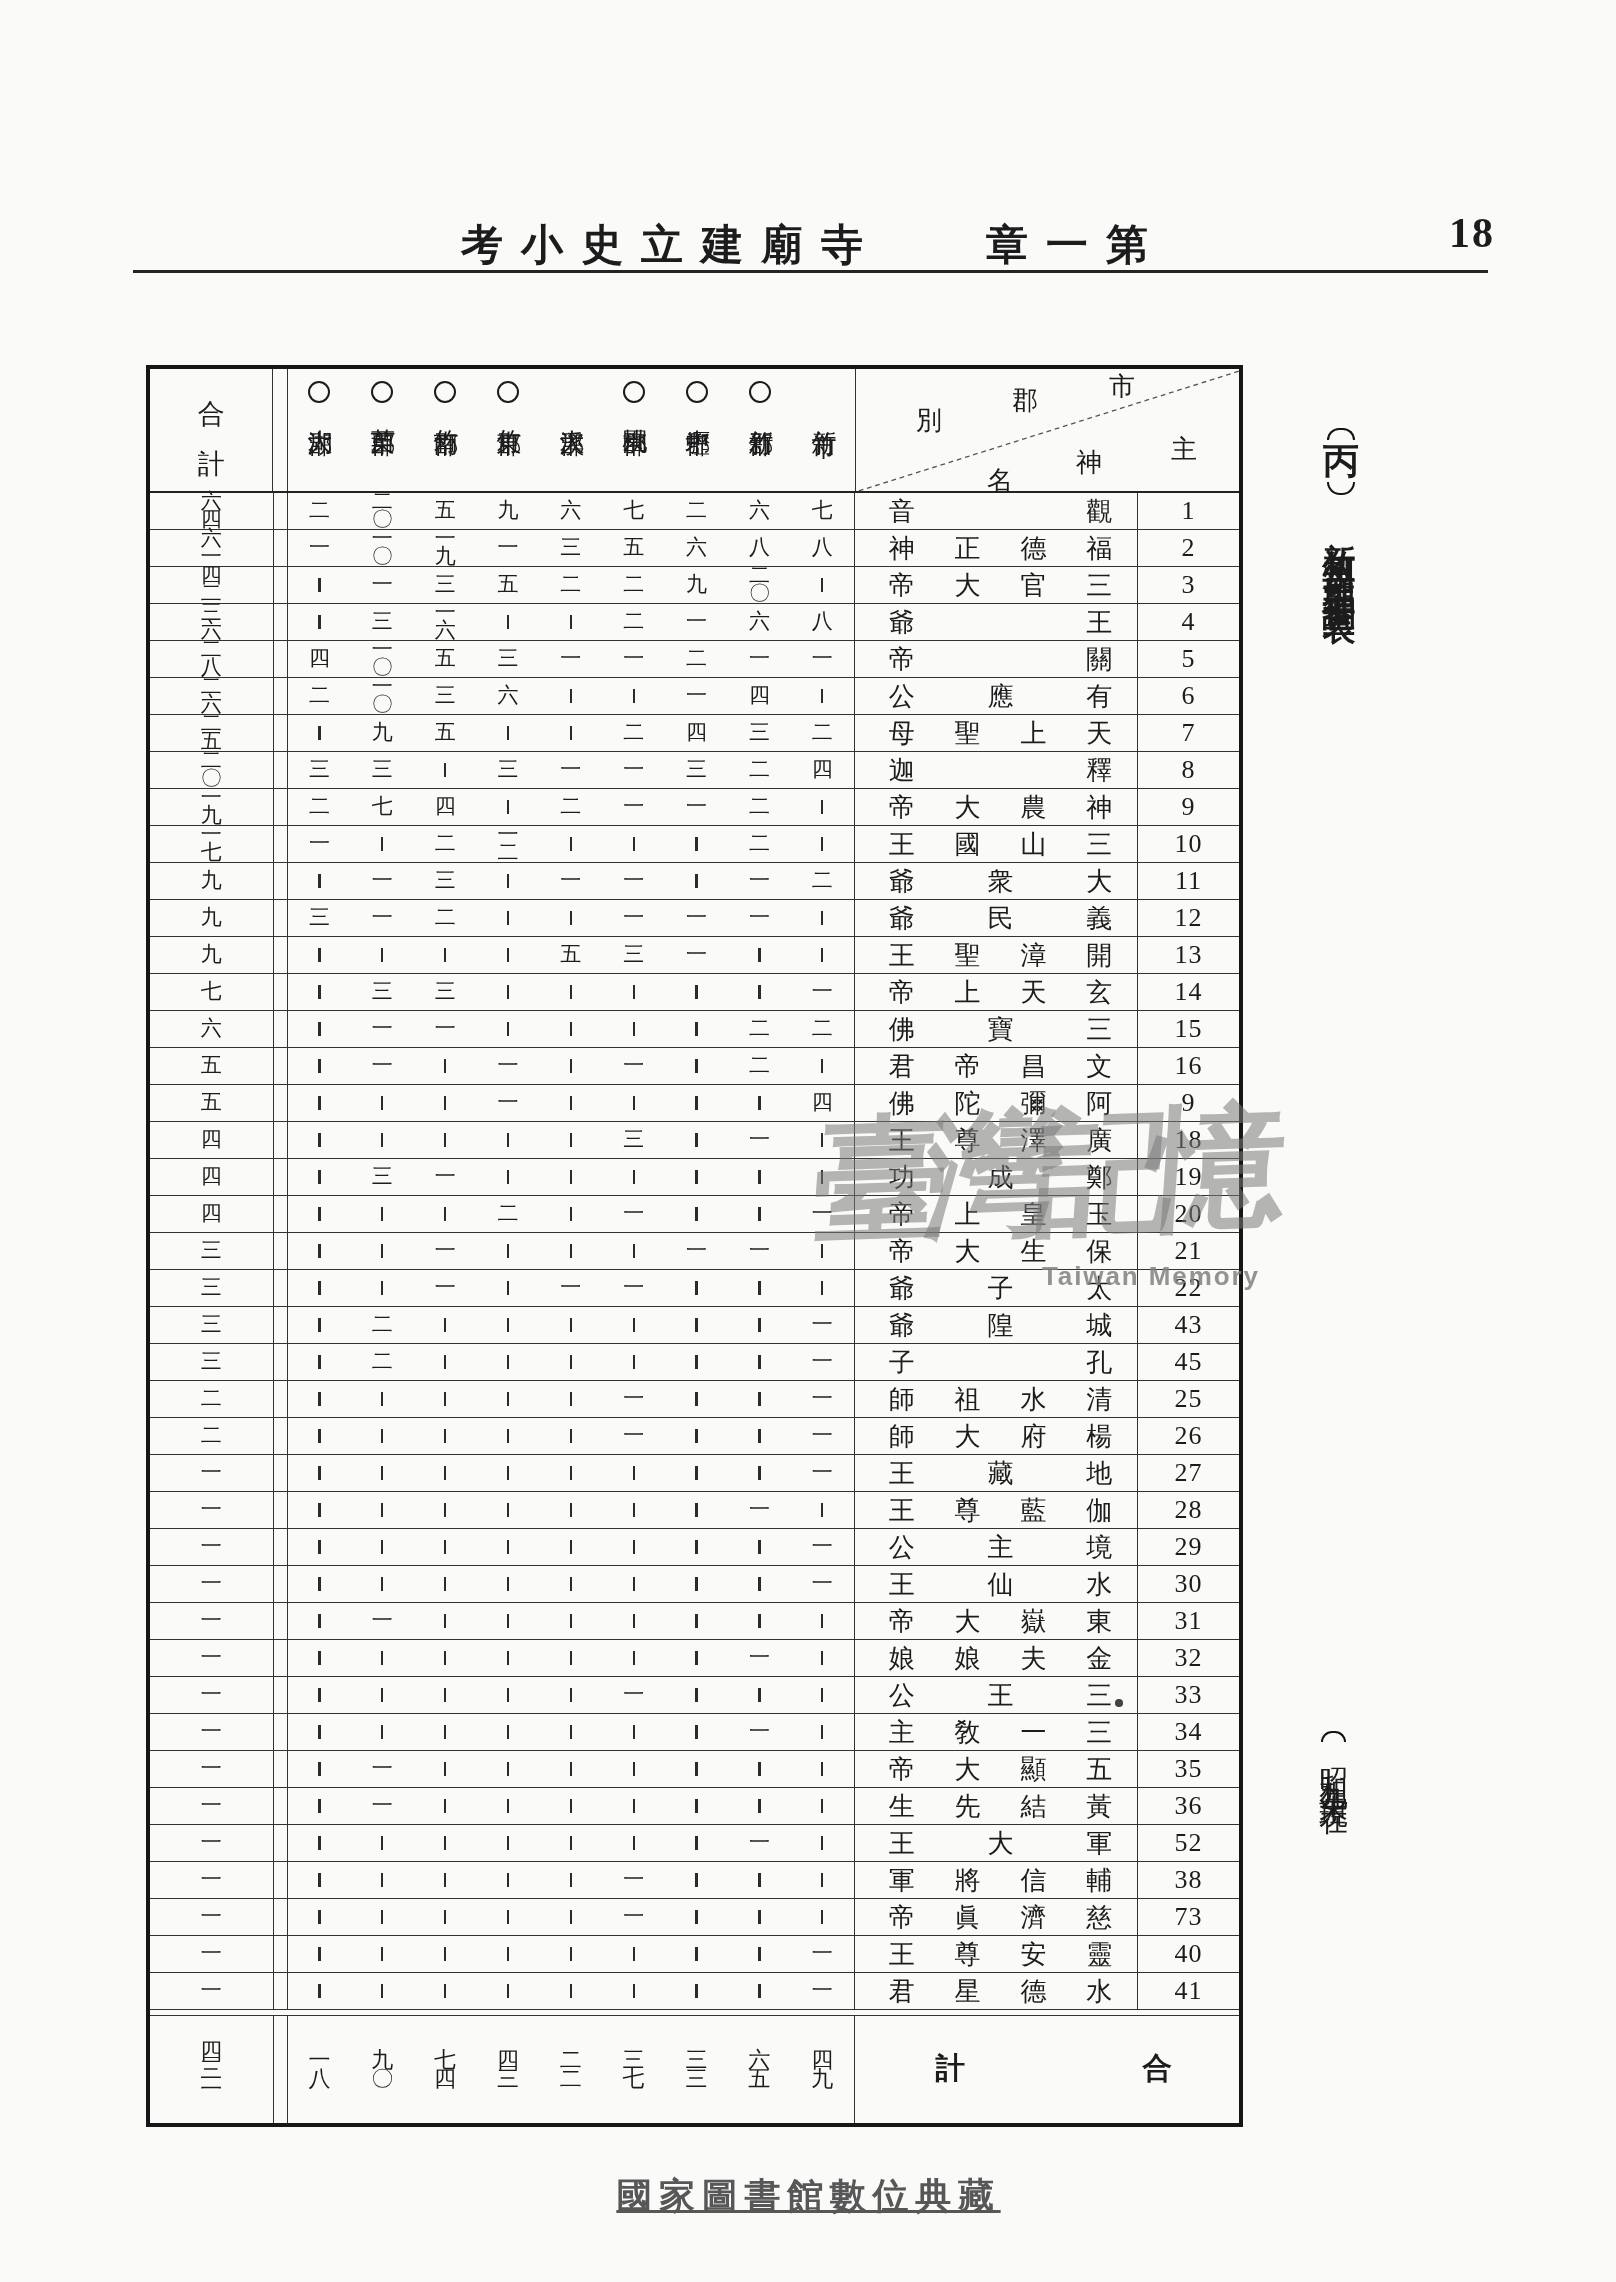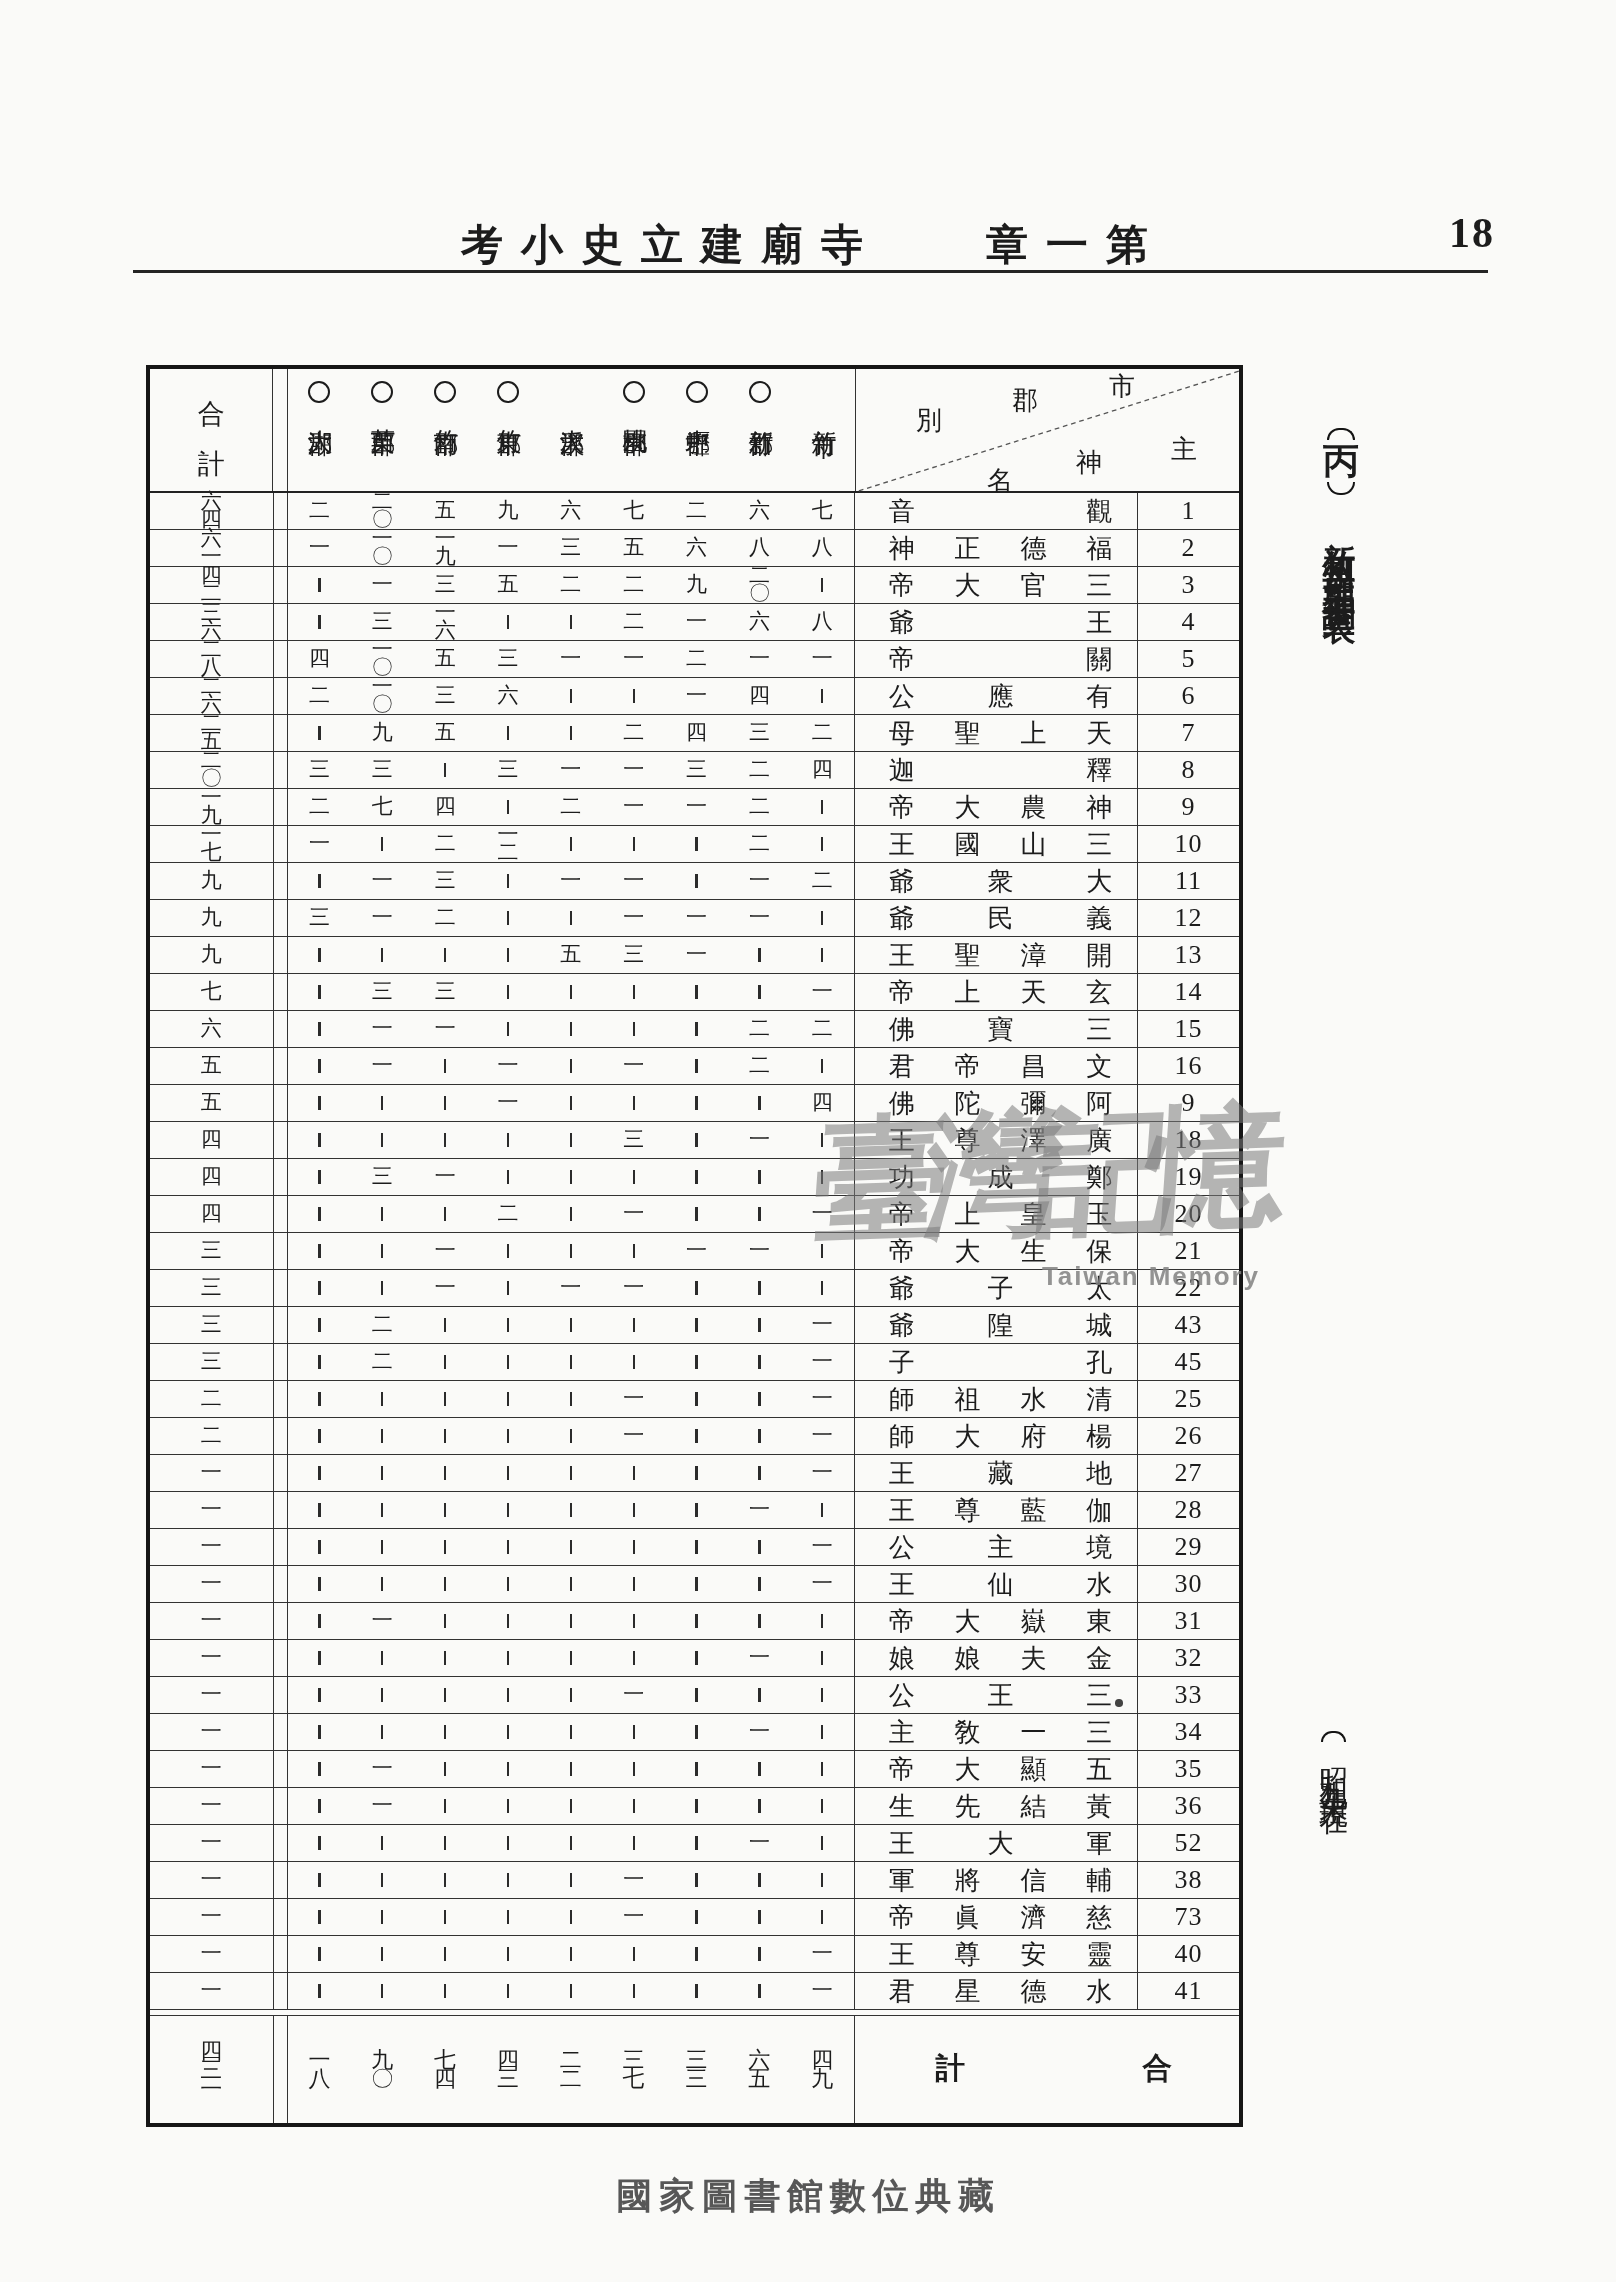--- a/index.html
+++ b/index.html
@@ -58,21 +58,21 @@
   
   .wm{position:absolute;left:814px;top:1084px;z-index:6;pointer-events:none;white-space:nowrap;
       font-size:135px;font-weight:700;letter-spacing:-23px;color:rgba(122,122,122,0.55);
       transform:rotate(-2deg) skewX(-6deg);line-height:181px;}
   .wm-latin{position:absolute;left:1042px;top:1261px;z-index:6;pointer-events:none;
             font-family:"Liberation Sans","DejaVu Sans",sans-serif;font-size:26px;font-weight:700;
             color:rgba(128,128,128,0.85);letter-spacing:1.9px;}
   
   .footer{position:absolute;left:0;top:2172px;width:1617px;text-align:center;
           font-family:"Liberation Sans","DejaVu Sans",sans-serif;font-size:36px;font-weight:700;
-          color:#575757;letter-spacing:6.7px;}
+          color:#575757;letter-spacing:6.7px;text-decoration:underline;}
   .dot{position:absolute;left:1115px;top:1699px;width:7.6px;height:7.6px;border-radius:50%;background:#222;opacity:.85;}
 </style>
 </head>
 <body>
 
 <div class="page">
 
   <div class="running-head">
     <span>考小史立建廟寺</span><span class="chap">章一第</span>
   </div>

